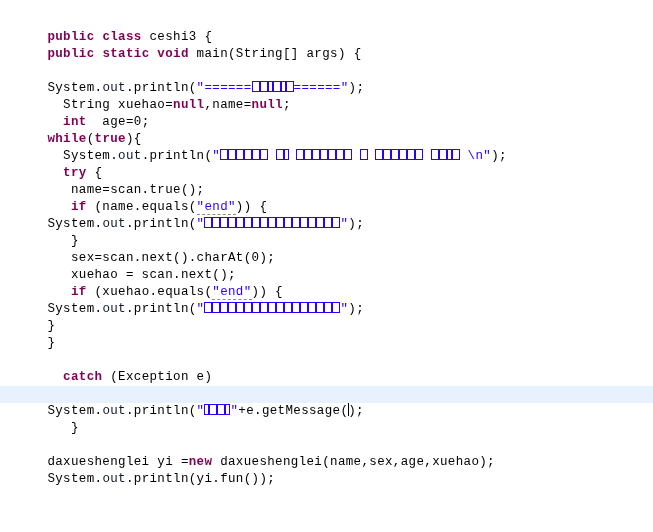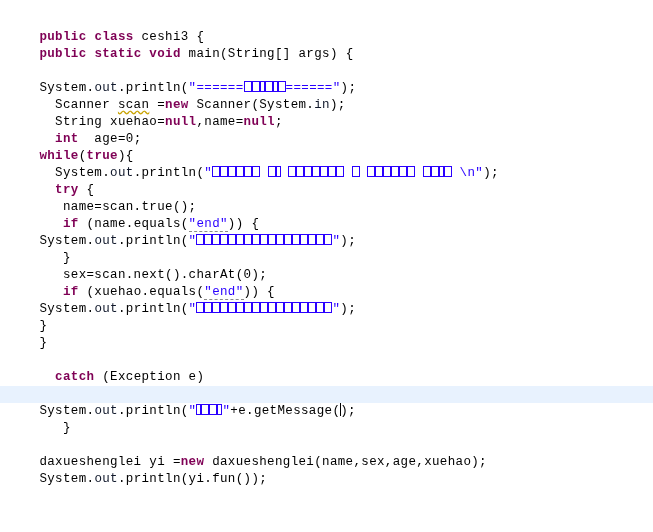--- a/index.html
+++ b/index.html
@@ -22,21 +22,21 @@
     box-sizing: border-box;
   }
   .code-line {
     position: relative;
     height: 17px;
     line-height: 17px;
     font-size: 12.5px;
     white-space: pre;
     color: #000000;
     letter-spacing: 0.35px;
-    padding-left: 8px;
+    padding-left: 16px;
   }
   .code-line.highlighted {
     background: #e8f2fe;
   }
   .code-line.blank {
     color: transparent;
   }
   
   .kw   { color: #7f0055; font-weight: bold; }
   .str  { color: #2a00ff; }
@@ -84,23 +84,20 @@
   <div class="code-line">
     <span class="kw">public</span><span class="plain"> </span><span class="kw">static</span><span class="plain"> </span><span class="kw">void</span><span class="plain"> main(String[] args) {</span>
   </div>
 
   <div class="code-line blank">&nbsp;</div>
 
   <div class="code-line">
     <span class="plain">System.</span><span class="fld">out</span><span class="plain">.println(</span><span class="str">"</span><span class="str">======</span><span class="tofu"><i class="box"></i><i class="box"></i><i class="box narrow"></i><i class="box"></i><i class="box narrow"></i><i class="box"></i></span><span class="str">======</span><span class="str">"</span><span class="plain">);</span>
   </div>
 
-  <div class="code-line">
-    <span class="plain">  Scanner </span><span class="plain warn">scan</span><span class="plain"> =</span><span class="kw">new</span><span class="plain"> Scanner(System.</span><span class="fld">in</span><span class="plain">);</span>
-  </div>
 
   <div class="code-line">
     <span class="plain">  String xuehao=</span><span class="kw">null</span><span class="plain">,name=</span><span class="kw">null</span><span class="plain">;</span>
   </div>
 
   <div class="code-line">
     <span class="plain">  </span><span class="kw">int</span><span class="plain">  age=0;</span>
   </div>
 
 
@@ -130,20 +127,23 @@
 
   <div class="code-line">
     <span class="plain">   }</span>
   </div>
 
   <div class="code-line">
     <span class="plain">   sex=scan.next().charAt(0);</span>
   </div>
 
 
+  <div class="code-line">
+    <span class="plain">   xuehao = scan.next();</span>
+  </div>
 
   <div class="code-line">
     <span class="plain">   </span><span class="kw">if</span><span class="plain"> (xuehao.equals(</span><span class="str spellwarn">"end"</span><span class="plain">)) {</span>
   </div>
 
   <div class="code-line">
     <span class="plain">System.</span><span class="fld">out</span><span class="plain">.println(</span><span class="str">"</span><span class="tofu"><i class="box"></i><i class="box"></i><i class="box"></i><i class="box"></i><i class="box"></i><i class="box"></i><i class="box"></i><i class="box"></i><i class="box"></i><i class="box"></i><i class="box"></i><i class="box"></i><i class="box"></i><i class="box"></i><i class="box"></i><i class="box"></i><i class="box"></i></span><span class="str">"</span><span class="plain">);</span>
   </div>
 
   <div class="code-line">

